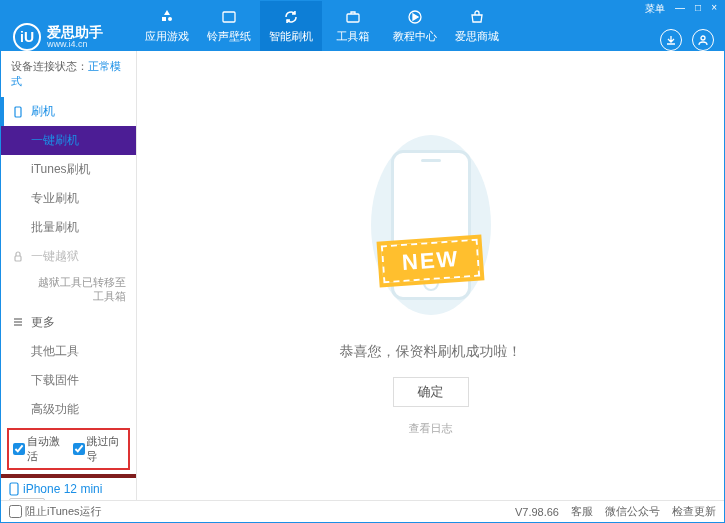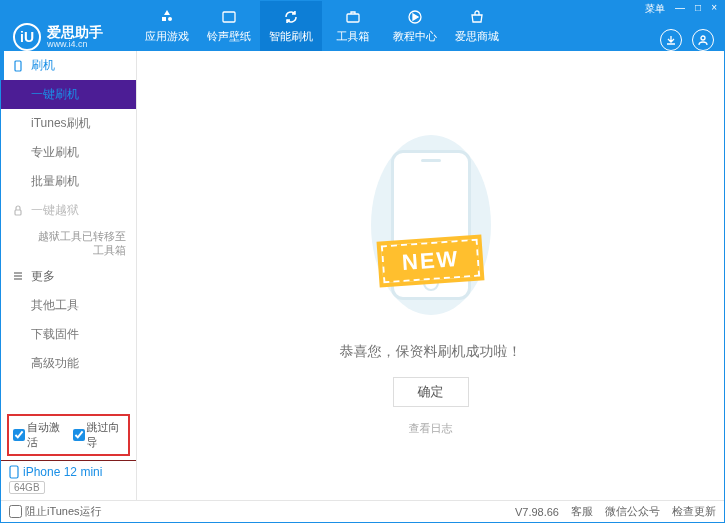--- a/index.html
+++ b/index.html
@@ -26,21 +26,21 @@
 .section-head { display: flex; align-items: center; padding: 6px 10px; color: #666; cursor: pointer; }
 .section-head .hico { width: 14px; margin-right: 6px; display: flex; align-items: center; justify-content: center; }
 .section-head.active-tab { border-left: 3px solid #1a8fe6; color: #1a8fe6; padding-left: 7px; }
 .sub-item { padding: 6px 10px 6px 30px; cursor: pointer; color: #777; }
 .sub-item.selected { background: #4c1d95; color: #1a8fe6; }
 .sub-note { padding: 4px 10px 4px 30px; font-size: 11px; color: #999; line-height: 1.3; text-align: right; }
 .spacer { flex: 1; }
 .check-row { border: 2px solid #d33; margin: 4px 6px; padding: 4px 4px; display: flex; gap: 8px; font-size: 11px; }
 .check-row label { display: flex; align-items: center; gap: 2px; color: #555; }
 .check-row input { accent-color: #1a8fe6; width: 12px; height: 12px; }
-.device { padding: 4px 8px 6px; border-top: 1px solid #7f1d1d; }
+.device { padding: 4px 8px 6px; border-top: 4px solid #7f1d1d; }
 .device-name { color: #1a8fe6; font-size: 12px; display: flex; align-items: center; gap: 4px; }
 .chip { display: inline-block; border: 1px solid #ccc; border-radius: 2px; padding: 0 4px; font-size: 10px; color: #888; margin-top: 2px; }
 
 .main { flex: 1; display: flex; flex-direction: column; align-items: center; justify-content: center; position: relative; }
 .phone-img { width: 150px; height: 220px; position: relative; display: flex; align-items: center; justify-content: center; }
 .phone-bg { width: 120px; height: 180px; background: #e8f3f8; border-radius: 50%; position: absolute; }
 .phone { width: 80px; height: 150px; background: #fff; border: 3px solid #d9e9f0; border-radius: 12px; position: relative; z-index: 1; }
 .phone::before { content:""; position:absolute; top:6px; left:50%; transform:translateX(-50%); width:20px; height:3px; background:#d9e9f0; border-radius:2px; }
 .phone::after { content:""; position:absolute; bottom:6px; left:50%; transform:translateX(-50%); width:12px; height:12px; border:2px solid #d9e9f0; border-radius:50%; }
 .banner { position: absolute; z-index: 2; bottom: 55px; background: #ffbf2e; color: #fff; font-weight: bold; font-size: 22px; letter-spacing: 2px; padding: 4px 18px; border: 2px dashed #fff; outline: 4px solid #ffbf2e; transform: rotate(-4deg); }
@@ -137,20 +137,23 @@
         <svg width="12" height="12" viewBox="0 0 12 12" fill="none" stroke="#fff" stroke-width="1.3">
           <circle cx="6" cy="4" r="2"></circle>
           <path d="M2 11c0-2 2-3 4-3s4 1 4 3"></path>
         </svg>
       </div>
   </div>
 </div>
 
 <div class="body">
   <div class="sidebar">
+    <div class="status-row">
+      <span>设备连接状态：</span><span class="status-val">正常模式</span>
+    </div>
 
     <div class="section-head active-tab">
       <span class="hico">
           <svg width="12" height="12" viewBox="0 0 12 12" fill="none" stroke="#1a8fe6" stroke-width="1.2">
             <rect x="3" y="1" width="6" height="10" rx="1"></rect>
           </svg>
         </span>
       <span>刷机</span>
     </div>
     <div class="sub-item selected">一键刷机</div>

